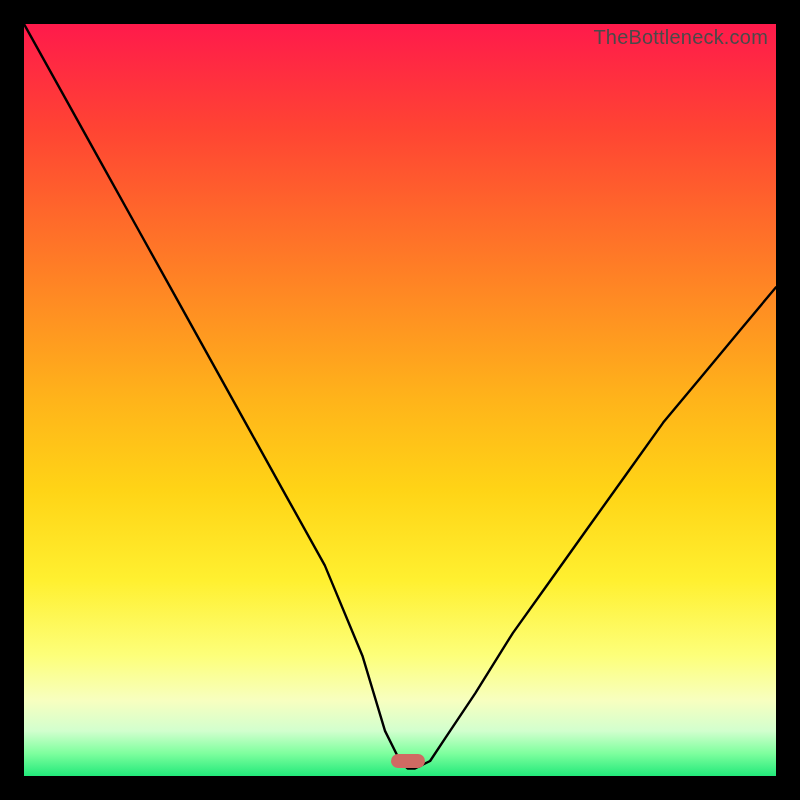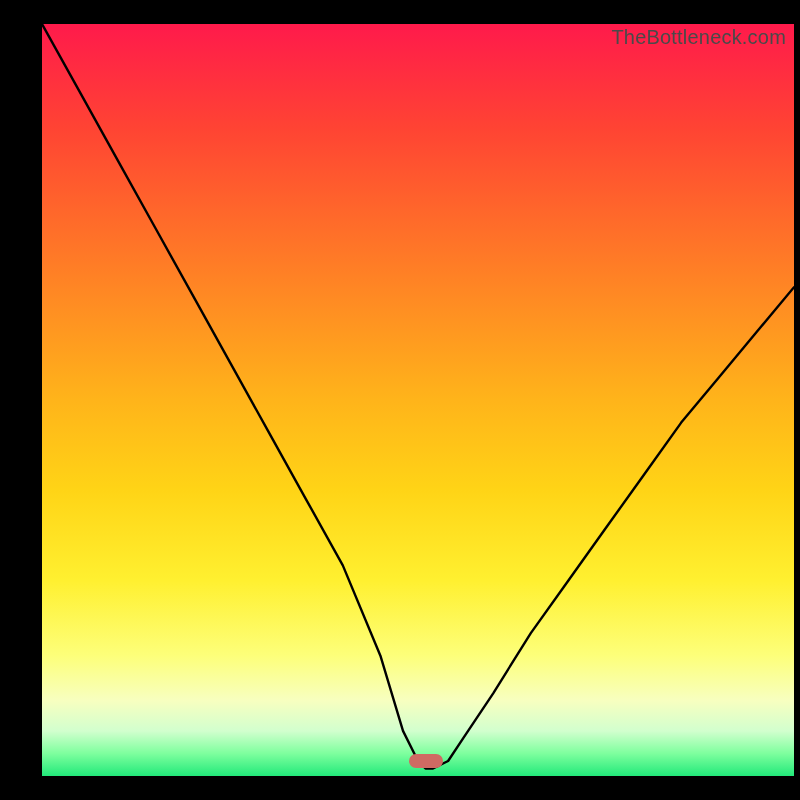--- a/index.html
+++ b/index.html
@@ -30,21 +30,20 @@
       #ff8f22 38%,
       #ffb41a 50%,
       #ffd416 62%,
       #fff030 74%,
       #fdff7a 84%,
       #f7ffc0 90%,
       #d2ffce 94%,
       #7eff9e 97%,
       #22e97a 100%
     );
-    margin-left: 18px;
   }
   .watermark {
     position: absolute;
     top: 2px;
     right: 8px;
     color: #4a4a4a;
     font-size: 20px;
     font-weight: 500;
     letter-spacing: 0.2px;
     user-select: none;

